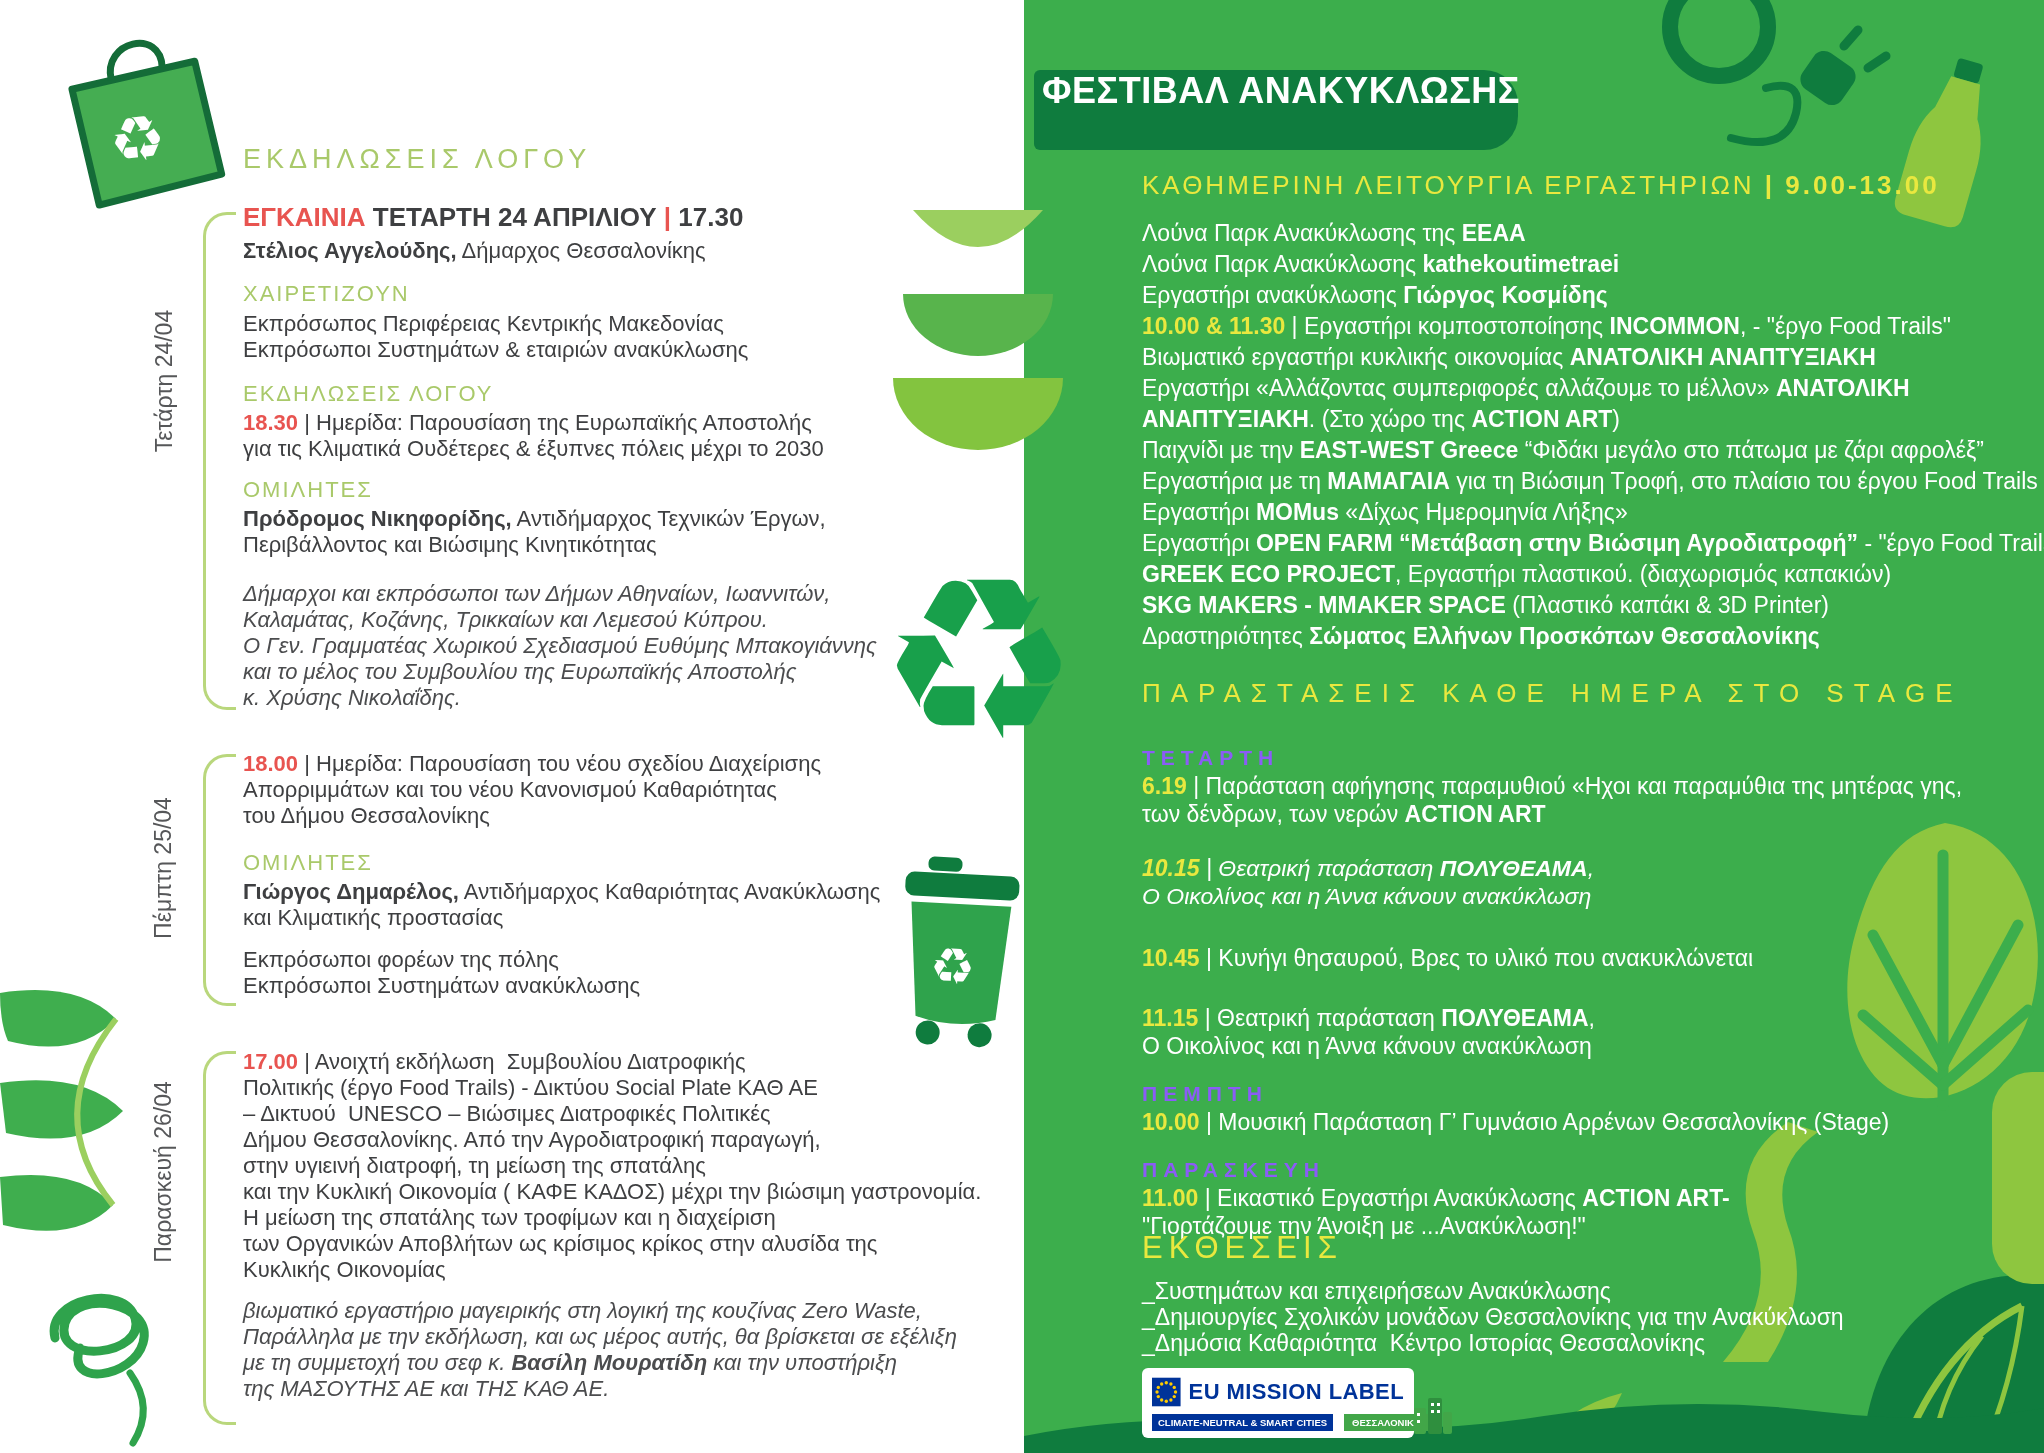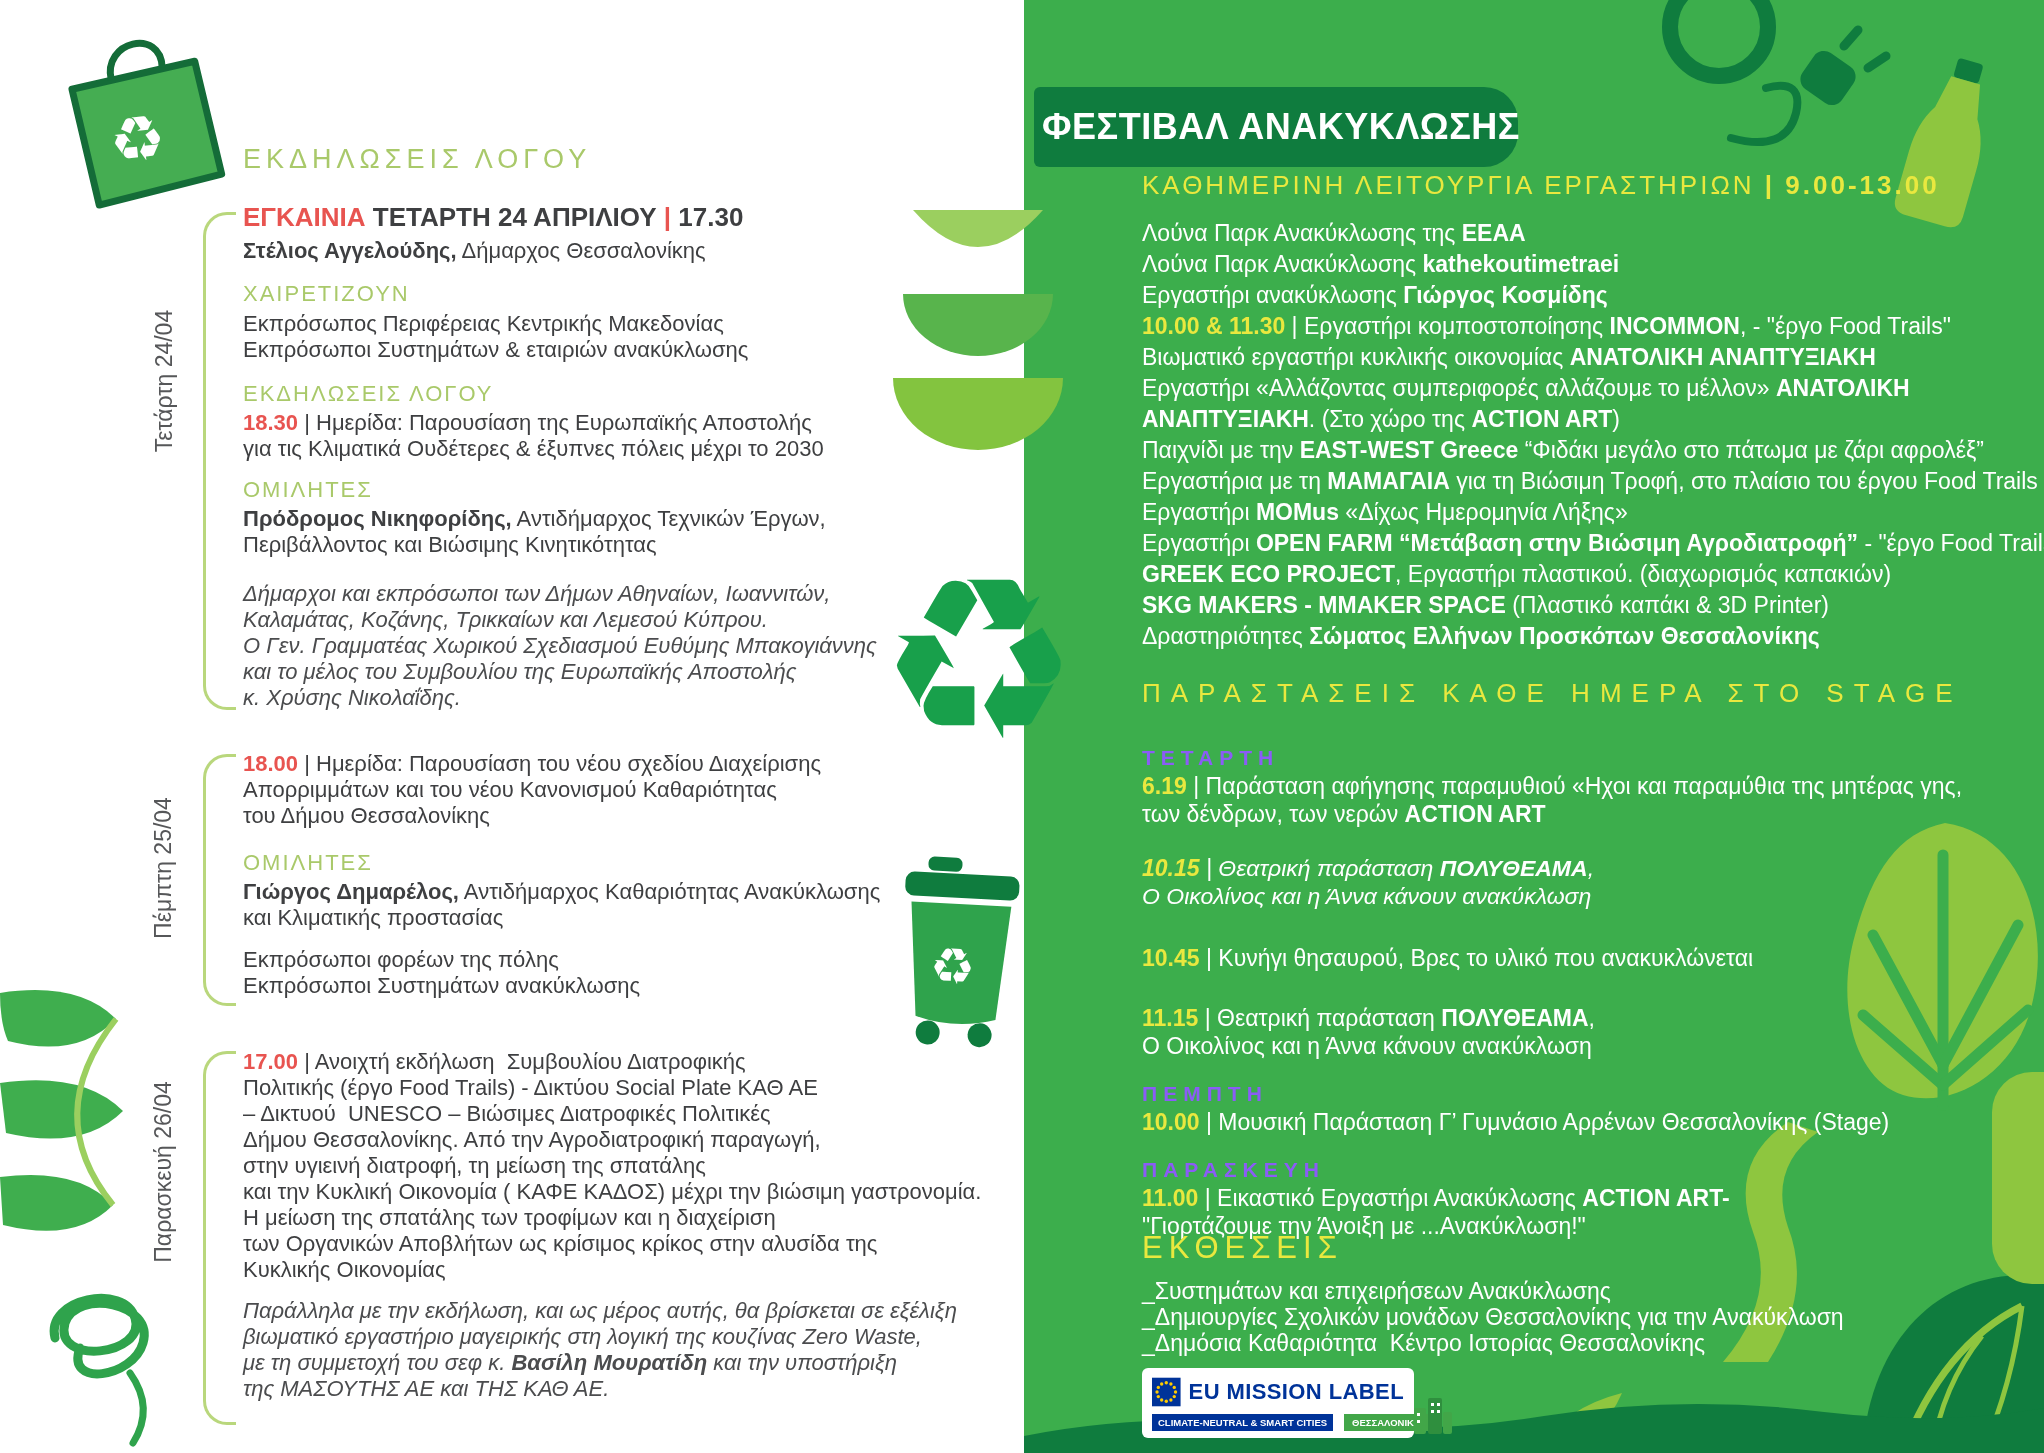--- a/index.html
+++ b/index.html
@@ -4,21 +4,21 @@
 <style>
   html,body{margin:0;padding:0;background:#e8e8e8;}
   .poster{position:relative;width:2044px;height:1453px;background:#ffffff;overflow:hidden;
           font-family:"Liberation Sans",sans-serif;}
   .green-panel{position:absolute;left:1024px;top:0;width:1020px;height:1453px;background:#3cae4c;z-index:0;}
   .deco{position:absolute;z-index:2;}
   
   .banner-left{position:absolute;left:420px;top:72px;width:612px;height:76px;background:#2fa351;
                border-radius:38px 6px 10px 38px;display:flex;align-items:center;justify-content:center;z-index:6;}
   .banner-right{position:absolute;left:1034px;top:70px;width:476px;height:80px;background:#0f7c3e;
-                border-radius:6px 34px 34px 6px;display:flex;align-items:center;padding-left:8px;z-index:6;margin-top:17px;}
+                border-radius:6px 34px 34px 6px;display:flex;align-items:flex-start;padding-left:8px;z-index:6;}
   .banner-text{color:#fff;font-weight:700;font-size:36px;letter-spacing:.5px;white-space:pre;}
   
   .lblock{position:absolute;left:243px;font-size:22px;line-height:26px;color:#3e3f41;z-index:5;}
   .rl{white-space:pre;}
   .b{font-weight:700;}
   .r{color:#e85450;}
   .y{color:#e9e83f;}
   .lhead1{color:#a9c96a;font-size:27px;letter-spacing:5px;}
   .greenhead{color:#a9c96a;font-size:22px;letter-spacing:2px;}
   .t27 .rl{font-size:26px;line-height:30px;}
@@ -207,22 +207,22 @@
       <div class="rl"><span>– Δικτυού  UNESCO – Βιώσιμες Διατροφικές Πολιτικές</span></div>
       <div class="rl"><span>Δήμου Θεσσαλονίκης. Από την Αγροδιατροφική παραγωγή,</span></div>
       <div class="rl"><span>στην υγιεινή διατροφή, τη μείωση της σπατάλης</span></div>
       <div class="rl"><span>και την Κυκλική Οικονομία ( ΚΑΦΕ ΚΑΔΟΣ) μέχρι την βιώσιμη γαστρονομία.</span></div>
       <div class="rl"><span>Η μείωση της σπατάλης των τροφίμων και η διαχείριση</span></div>
       <div class="rl"><span>των Οργανικών Αποβλήτων ως κρίσιμος κρίκος στην αλυσίδα της</span></div>
       <div class="rl"><span>Κυκλικής Οικονομίας</span></div>
     </div>
 
   <div class="lblock iblk" style="top:1298px;">
+      <div class="rl"><span>βιωματικό εργαστήριο μαγειρικής στη λογική της κουζίνας Zero Waste,</span></div>
       <div class="rl"><span>Παράλληλα με την εκδήλωση, και ως μέρος αυτής, θα βρίσκεται σε εξέλιξη</span></div>
-      <div class="rl"><span>βιωματικό εργαστήριο μαγειρικής στη λογική της κουζίνας Zero Waste,</span></div>
       <div class="rl"><span>με τη συμμετοχή του σεφ κ. </span><span class="b">Βασίλη Μουρατίδη</span><span> και την υποστήριξη</span></div>
       <div class="rl"><span>της ΜΑΣΟΥΤΗΣ ΑΕ και ΤΗΣ ΚΑΘ ΑΕ.</span></div>
     </div>
 
   <div class="rblock rh1" style="top:170px;">
       <div class="rl"><span>ΚΑΘΗΜΕΡΙΝΗ ΛΕΙΤΟΥΡΓΙΑ ΕΡΓΑΣΤΗΡΙΩΝ </span><span class="b">| 9.00-13.00</span></div>
     </div>
   <div class="rblock" style="top:218px;">
       <div class="rl"><span>Λούνα Παρκ Ανακύκλωσης της </span><span class="b">ΕΕΑΑ</span></div>
       <div class="rl"><span>Λούνα Παρκ Ανακύκλωσης </span><span class="b">kathekoutimetraei</span></div>

